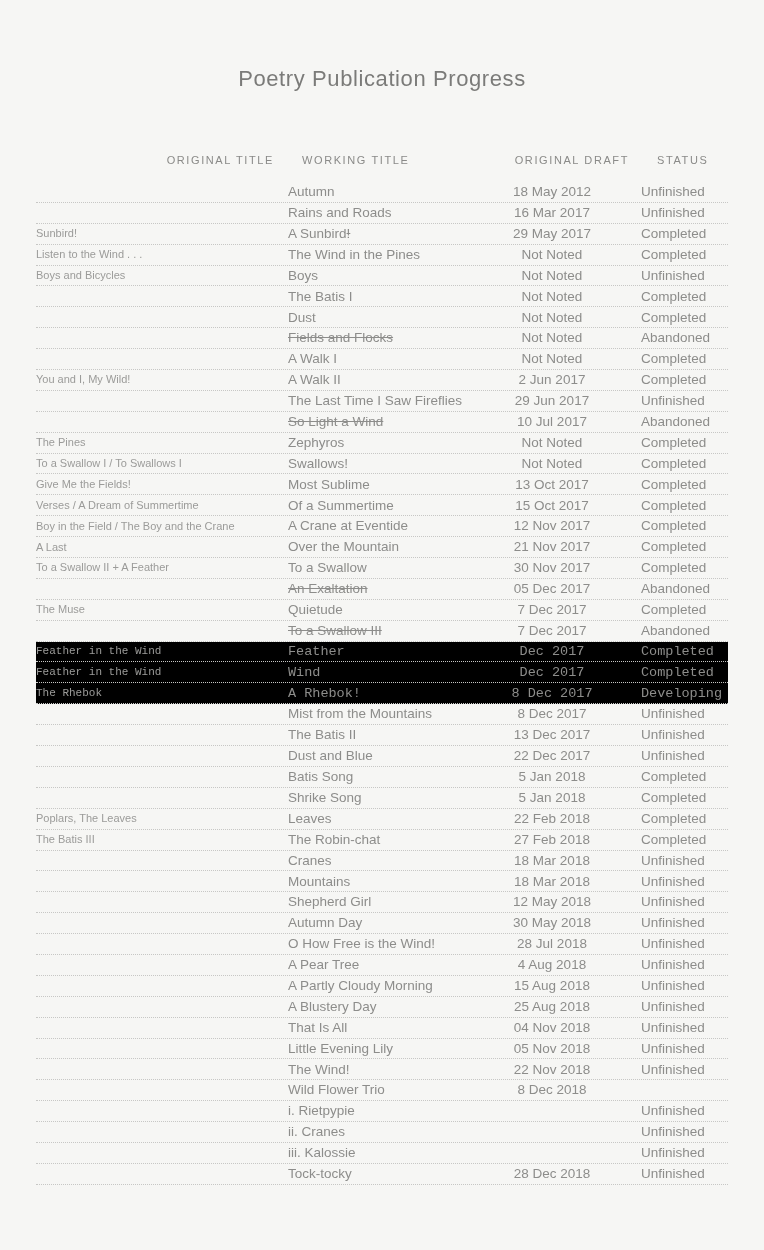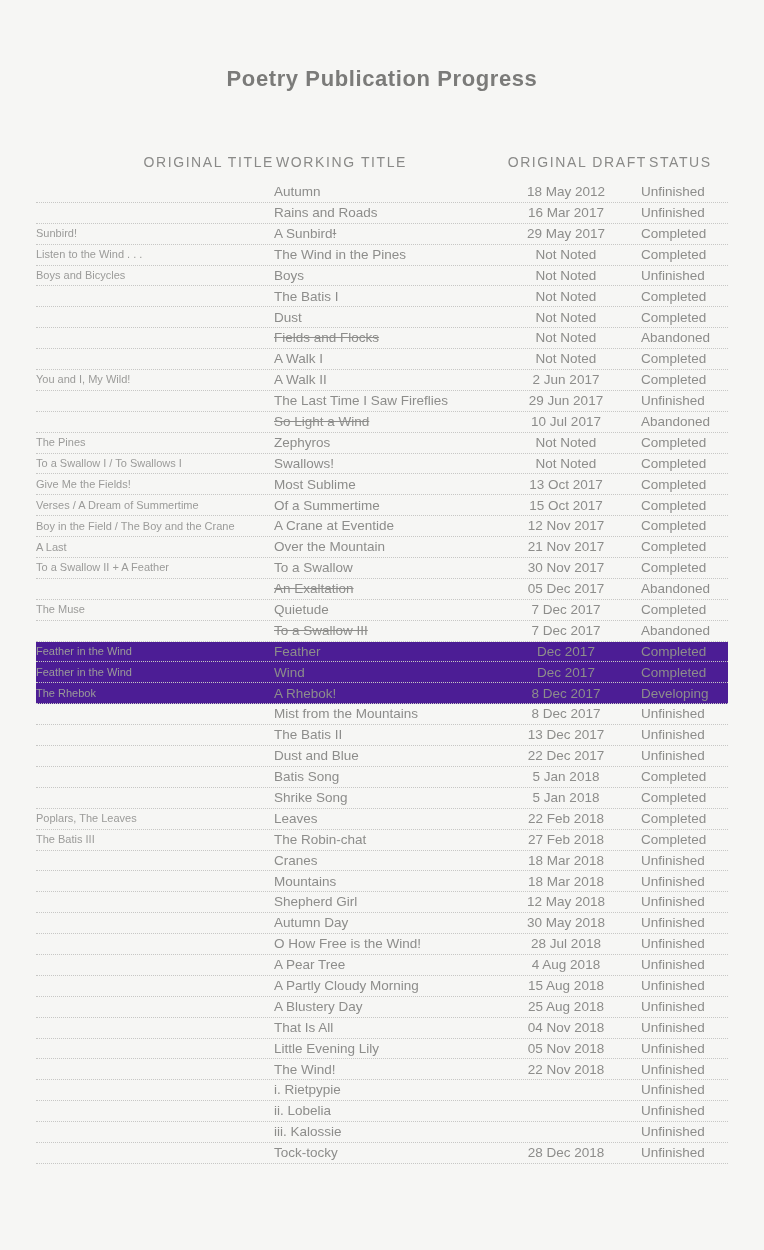--- a/index.html
+++ b/index.html
@@ -6,48 +6,49 @@
   body {
     width:764px; height:1250px;
     background:#f6f6f4;
     font-family:"Liberation Sans", sans-serif;
     position:relative;
     overflow:hidden;
   }
   .page-title {
     position:absolute; top:66px; left:0; right:0;
     text-align:center;
-    font-size:22px; font-weight:700;
+    font-size:22px; font-weight:400;
     letter-spacing:0.6px;
     color:#7b7b79;
     margin:0;
   }
   .thead {
-    position:absolute; left:36px; right:28px; top:154px;
+    position:absolute; left:36px; right:20px; top:154px;
     display:grid;
     grid-template-columns:238px 1fr 150px 87px;
-    column-gap:2px;
-    font-size:14px;
+    column-gap:28px;
+    font-size:11px;
     font-weight:400;
     letter-spacing:1.6px;
     color:#8a8a88;
   }
   .thead .h-right { text-align:right; }
   .tbody {
     position:absolute; left:36px; right:36px; top:182px;
   }
   .row {
     display:grid;
     grid-template-columns:238px 1fr 150px 87px;
+    column-gap:14px;
     height:20.9px;
     box-sizing:border-box;
     border-bottom:1px dotted #c7c7c5;
     align-items:center;
   }
-  .row.hl { background:#4c1d95; }
+  .row.hl { background:#000000;font-family:Liberation Mono, monospace; }
   .cell { line-height:1; }
   .c1 {
     font-size:11px;
     color:#9b9b99;
     white-space:nowrap;
   }
   .c2, .c3, .c4 {
     font-size:13.5px;
     color:#8d8d8b;
     font-weight:300;
@@ -363,31 +364,37 @@
     <span class="cell c4">Unfinished</span>
   </div>
 
   <div class="row">
     <span class="cell c1"></span>
     <span class="cell c2"><span>The Wind!</span><span class="struck"></span></span>
     <span class="cell c3">22 Nov 2018</span>
     <span class="cell c4">Unfinished</span>
   </div>
 
+  <div class="row">
+    <span class="cell c1"></span>
+    <span class="cell c2"><span>Wild Flower Trio</span><span class="struck"></span></span>
+    <span class="cell c3">8 Dec 2018</span>
+    <span class="cell c4"></span>
+  </div>
 
   <div class="row">
     <span class="cell c1"></span>
     <span class="cell c2"><span>i. Rietpypie</span><span class="struck"></span></span>
     <span class="cell c3"></span>
     <span class="cell c4">Unfinished</span>
   </div>
 
   <div class="row">
     <span class="cell c1"></span>
-    <span class="cell c2"><span>ii. Lobelia</span><span class="struck"></span></span>
+    <span class="cell c2"><span>ii. Cranes</span><span class="struck"></span></span>
     <span class="cell c3"></span>
     <span class="cell c4">Unfinished</span>
   </div>
 
   <div class="row">
     <span class="cell c1"></span>
     <span class="cell c2"><span>iii. Kalossie</span><span class="struck"></span></span>
     <span class="cell c3"></span>
     <span class="cell c4">Unfinished</span>
   </div>

